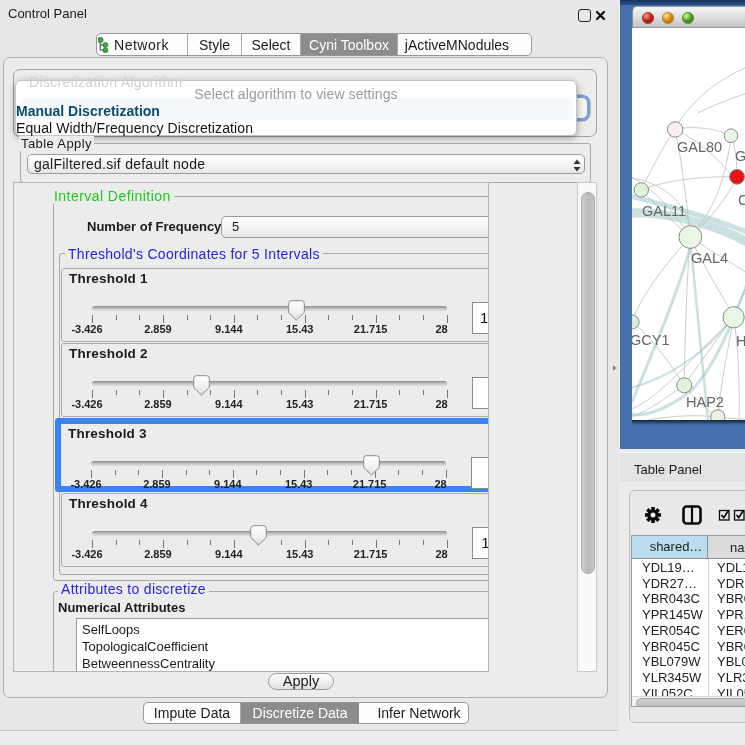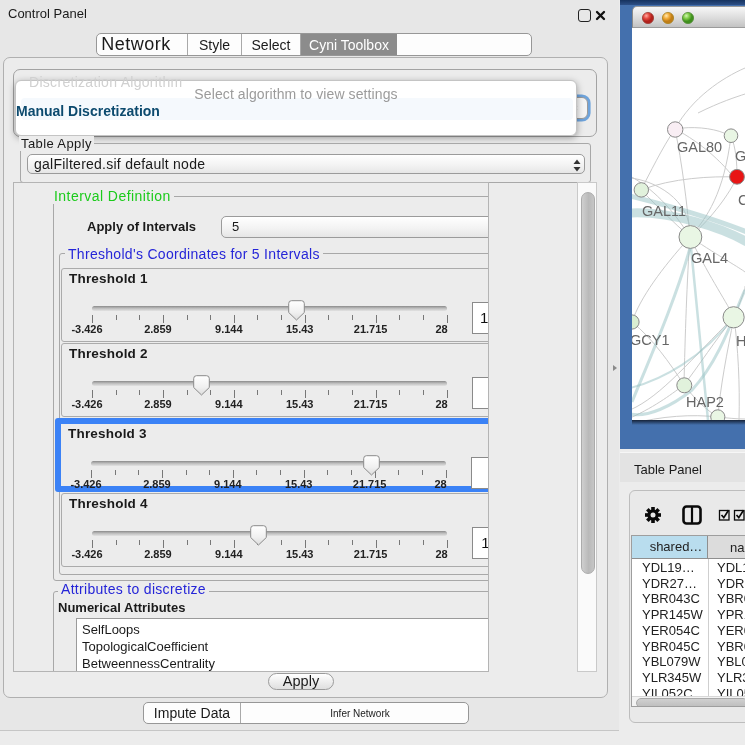--- a/index.html
+++ b/index.html
@@ -13,66 +13,68 @@
 
   <div class="abs" style="left:0;top:0;width:619px;height:30px;">
     <div class="abs b13" style="left:8px;top:6px;">Control Panel</div>
     <div class="abs" style="left:578px;top:9px;width:11px;height:11px;border:1.6px solid #222;border-radius:3px;"></div>
     <svg class="abs" style="left:595px;top:10px;" width="11" height="11" viewBox="0 0 11 11">
       <path d="M2 2 L9 9 M9 2 L2 9" stroke="#111" stroke-width="2.3" stroke-linecap="round"></path>
     </svg>
   </div>
 
   <div class="abs" style="left:96px;top:33px;width:436px;height:23px;background:#fdfdfd;border:1px solid #979797;border-radius:5px;box-sizing:border-box;overflow:hidden;display:flex;">
-    <div style="width:91px;border-right:1px solid #a9a9a9;display:flex;align-items:center;justify-content:center;font-size:18px;padding-right:17px;box-sizing:border-box;letter-spacing:0.5px;">
+    <div style="width:91px;border-right:1px solid #a9a9a9;display:flex;align-items:center;justify-content:center;font-size:14px;padding-right:17px;box-sizing:border-box;letter-spacing:0.5px;">
       <svg width="11" height="16" viewBox="0 0 11 16" style="margin-right:5px;">
         <path d="M2.2 3 V13.2 M2.2 8 H6.8 M2.2 13.2 H6.8" stroke="#5c6f80" stroke-width="1.3" fill="none"></path>
         <circle cx="2.4" cy="3" r="2.7" fill="#44a344" stroke="#2a7a2a" stroke-width="0.7"></circle>
         <circle cx="7.4" cy="8" r="2.5" fill="#44a344" stroke="#2a7a2a" stroke-width="0.7"></circle>
         <circle cx="7.4" cy="13.2" r="2.5" fill="#44a344" stroke="#2a7a2a" stroke-width="0.7"></circle>
       </svg>Network</div>
     <div style="width:53px;border-right:1px solid #a9a9a9;display:flex;align-items:center;justify-content:center;font-size:14px;">Style</div>
     <div style="width:58px;border-right:1px solid #a9a9a9;display:flex;align-items:center;justify-content:center;font-size:14px;">Select</div>
     <div style="width:96px;background:#8c8c8c;color:#fff;display:flex;align-items:center;justify-content:center;font-size:14px;">Cyni Toolbox</div>
+    <div style="flex:1;border-left:1px solid #a9a9a9;display:flex;align-items:center;justify-content:center;font-size:14px;padding-right:15px;box-sizing:border-box;">jActiveMNodules</div>
   </div>
 
   <div class="abs" style="left:3px;top:57px;width:605px;height:641px;background:#ececec;border:1px solid #b0b0b0;border-radius:7px;box-sizing:border-box;"></div>
 
   <div class="abs" style="left:13px;top:69px;width:584px;height:68px;background:#ececec;border:1px solid #a3a3a3;border-radius:7px;box-sizing:border-box;"></div>
 
   <div class="abs" style="left:430px;top:97px;width:158px;height:22px;border-radius:6px;background:#f4f4f4;border:1px solid #9a9a9a;box-shadow:0 0 0 2.6px rgba(88,150,216,.85);box-sizing:border-box;"></div>
   <svg class="abs" style="left:571px;top:102px;" width="7" height="12" viewBox="0 0 7 12">
       <polygon points="0.5,4.5 3.5,0.5 6.5,4.5" fill="#aaa"></polygon>
       <polygon points="0.5,7.5 3.5,11.5 6.5,7.5" fill="#aaa"></polygon>
     </svg>
 
   <div class="abs" style="left:15px;top:80px;width:562px;height:56px;background:#fff;border:1px solid #c4c4c4;border-radius:6px;box-shadow:0 2px 7px rgba(0,0,0,.35);box-sizing:border-box;">
     <div class="abs" style="left:5px;top:17px;width:552px;height:22px;background:#f5f9fd;border-radius:4px;"></div>
     <div class="abs" style="left:0;top:5px;width:100%;text-align:center;font-size:14px;letter-spacing:0.1px;color:#9b9b9b;">Select algorithm to view settings</div>
     <div class="abs" style="left:0px;top:22px;font-size:14px;font-weight:bold;letter-spacing:0;color:#0c4a6e;">Manual Discretization</div>
+    <div class="abs" style="left:0px;top:38.5px;font-size:14px;letter-spacing:0.1px;color:#111;">Equal Width/Frequency Discretization</div>
   </div>
 
   <div class="abs" style="left:29px;top:74px;font-size:14px;letter-spacing:0.3px;color:#d0d0d0;">Discretization Algorithm</div>
 
   <div class="abs" style="left:20px;top:143px;width:569px;height:38px;border:1px solid #a8a8a8;border-radius:3px;"></div>
   <div class="abs" style="left:19px;top:136px;font-size:13px;letter-spacing:0.4px;background:#ececec;padding:0 2px;">Table Apply</div>
   <div class="abs" style="left:27px;top:154px;width:558px;height:20px;background:linear-gradient(#ffffff,#f2f2f2 60%,#e6e6e6);border:1px solid #9b9b9b;border-radius:5px;box-sizing:border-box;">
     <div class="abs" style="left:6px;top:1px;font-size:14px;letter-spacing:0.25px;">galFiltered.sif default node</div>
     <svg class="abs" style="left:545px;top:3.5px;" width="8" height="13" viewBox="0 0 8 13">
         <polygon points="0.5,5 4,0.5 7.5,5" fill="#333"></polygon>
         <polygon points="0.5,8 4,12.5 7.5,8" fill="#333"></polygon>
       </svg>
   </div>
 
   <div class="abs" style="left:13px;top:182px;width:476px;height:490px;background:#ececec;border:1px solid #b4b4b4;box-sizing:border-box;overflow:hidden;" id="viewport">
 
     <div class="abs" style="left:39px;top:13px;width:494px;height:383px;border:1px solid #a8a8a8;border-radius:3px;"></div>
     <div class="abs" style="left:37px;top:5px;font-size:14px;letter-spacing:0.45px;color:#1bcb1b;background:#ececec;padding:0 3px;">Interval Definition</div>
 
-    <div class="abs" style="left:73px;top:36px;font-size:13px;font-weight:bold;">Apply of Intervals</div>
+    <div class="abs" style="left:73px;top:36px;font-size:13px;font-weight:bold;">Number of Frequency</div>
     <div class="abs" style="left:207px;top:33px;width:292px;height:22px;background:linear-gradient(#ffffff,#f2f2f2 60%,#e6e6e6);border:1px solid #9b9b9b;border-radius:5px;box-sizing:border-box;">
       <div class="abs" style="left:10px;top:2px;font-size:13px;">5</div>
       <svg class="abs" style="left:279px;top:5px;" width="8" height="13" viewBox="0 0 8 13">
           <polygon points="0.5,5 4,0.5 7.5,5" fill="#333"></polygon>
           <polygon points="0.5,8 4,12.5 7.5,8" fill="#333"></polygon>
         </svg>
     </div>
 
     <div class="abs" style="left:45px;top:70px;width:480px;height:320px;border:1px solid #a8a8a8;border-radius:3px;"></div>
     <div class="abs" style="left:51px;top:63px;font-size:14px;letter-spacing:0.3px;color:#2525d8;background:#ececec;padding:0 3px;">Threshold's Coordinates for 5 Intervals</div>
@@ -243,21 +245,22 @@
   </div>
 
   <div class="abs" style="left:577px;top:182px;width:20px;height:490px;background:#fafafa;border:1px solid #c9c9c9;box-sizing:border-box;">
     <div class="abs" style="left:3px;top:9px;width:12px;height:380px;background:linear-gradient(90deg,#cfcfcf,#b9b9b9 55%,#c6c6c6);border:1px solid #ababab;border-radius:7px;"></div>
   </div>
 
   <div class="abs" style="left:268px;top:673px;width:66px;height:17px;background:linear-gradient(#ffffff,#ededed 55%,#dfdfdf);border:1px solid #9b9b9b;border-radius:9px;box-sizing:border-box;text-align:center;font-size:14.5px;line-height:15px;">Apply</div>
 
   <div class="abs" style="left:143px;top:702px;width:326px;height:22px;background:#fdfdfd;border:1px solid #979797;border-radius:5px;box-sizing:border-box;overflow:hidden;display:flex;">
     <div style="width:97px;border-right:1px solid #a9a9a9;display:flex;align-items:center;justify-content:center;font-size:14px;box-sizing:border-box;">Impute Data</div>
-    <div style="flex:1;display:flex;align-items:center;justify-content:center;font-size:10px;margin-left:11px;">Infer Network</div>
+    <div style="width:118px;background:#8c8c8c;color:#fff;display:flex;align-items:center;justify-content:center;font-size:14px;">Discretize Data</div>
+    <div style="flex:1;display:flex;align-items:center;justify-content:center;font-size:14px;margin-left:11px;">Infer Network</div>
   </div>
 
   <div class="abs" style="left:613px;top:365px;width:0;height:0;border-top:3px solid transparent;border-bottom:3px solid transparent;border-left:4px solid #8a8a8a;"></div>
 </div>
 
 <div class="abs" style="left:620px;top:0;width:125px;height:449px;background:#4470ad;">
   <div class="abs" style="left:0;top:0;width:125px;height:5px;background:linear-gradient(#16335f,#2d4f86);"></div>
 </div>
 
 <div class="abs" style="left:632px;top:6px;width:113px;height:22px;background:linear-gradient(#f7f7f7,#d9d9d9 60%,#c3c3c3);border-top-left-radius:5px;border-left:1px solid #8a8a8a;border-top:1px solid #9a9a9a;border-bottom:1px solid #9b9b9b;box-sizing:border-box;">

